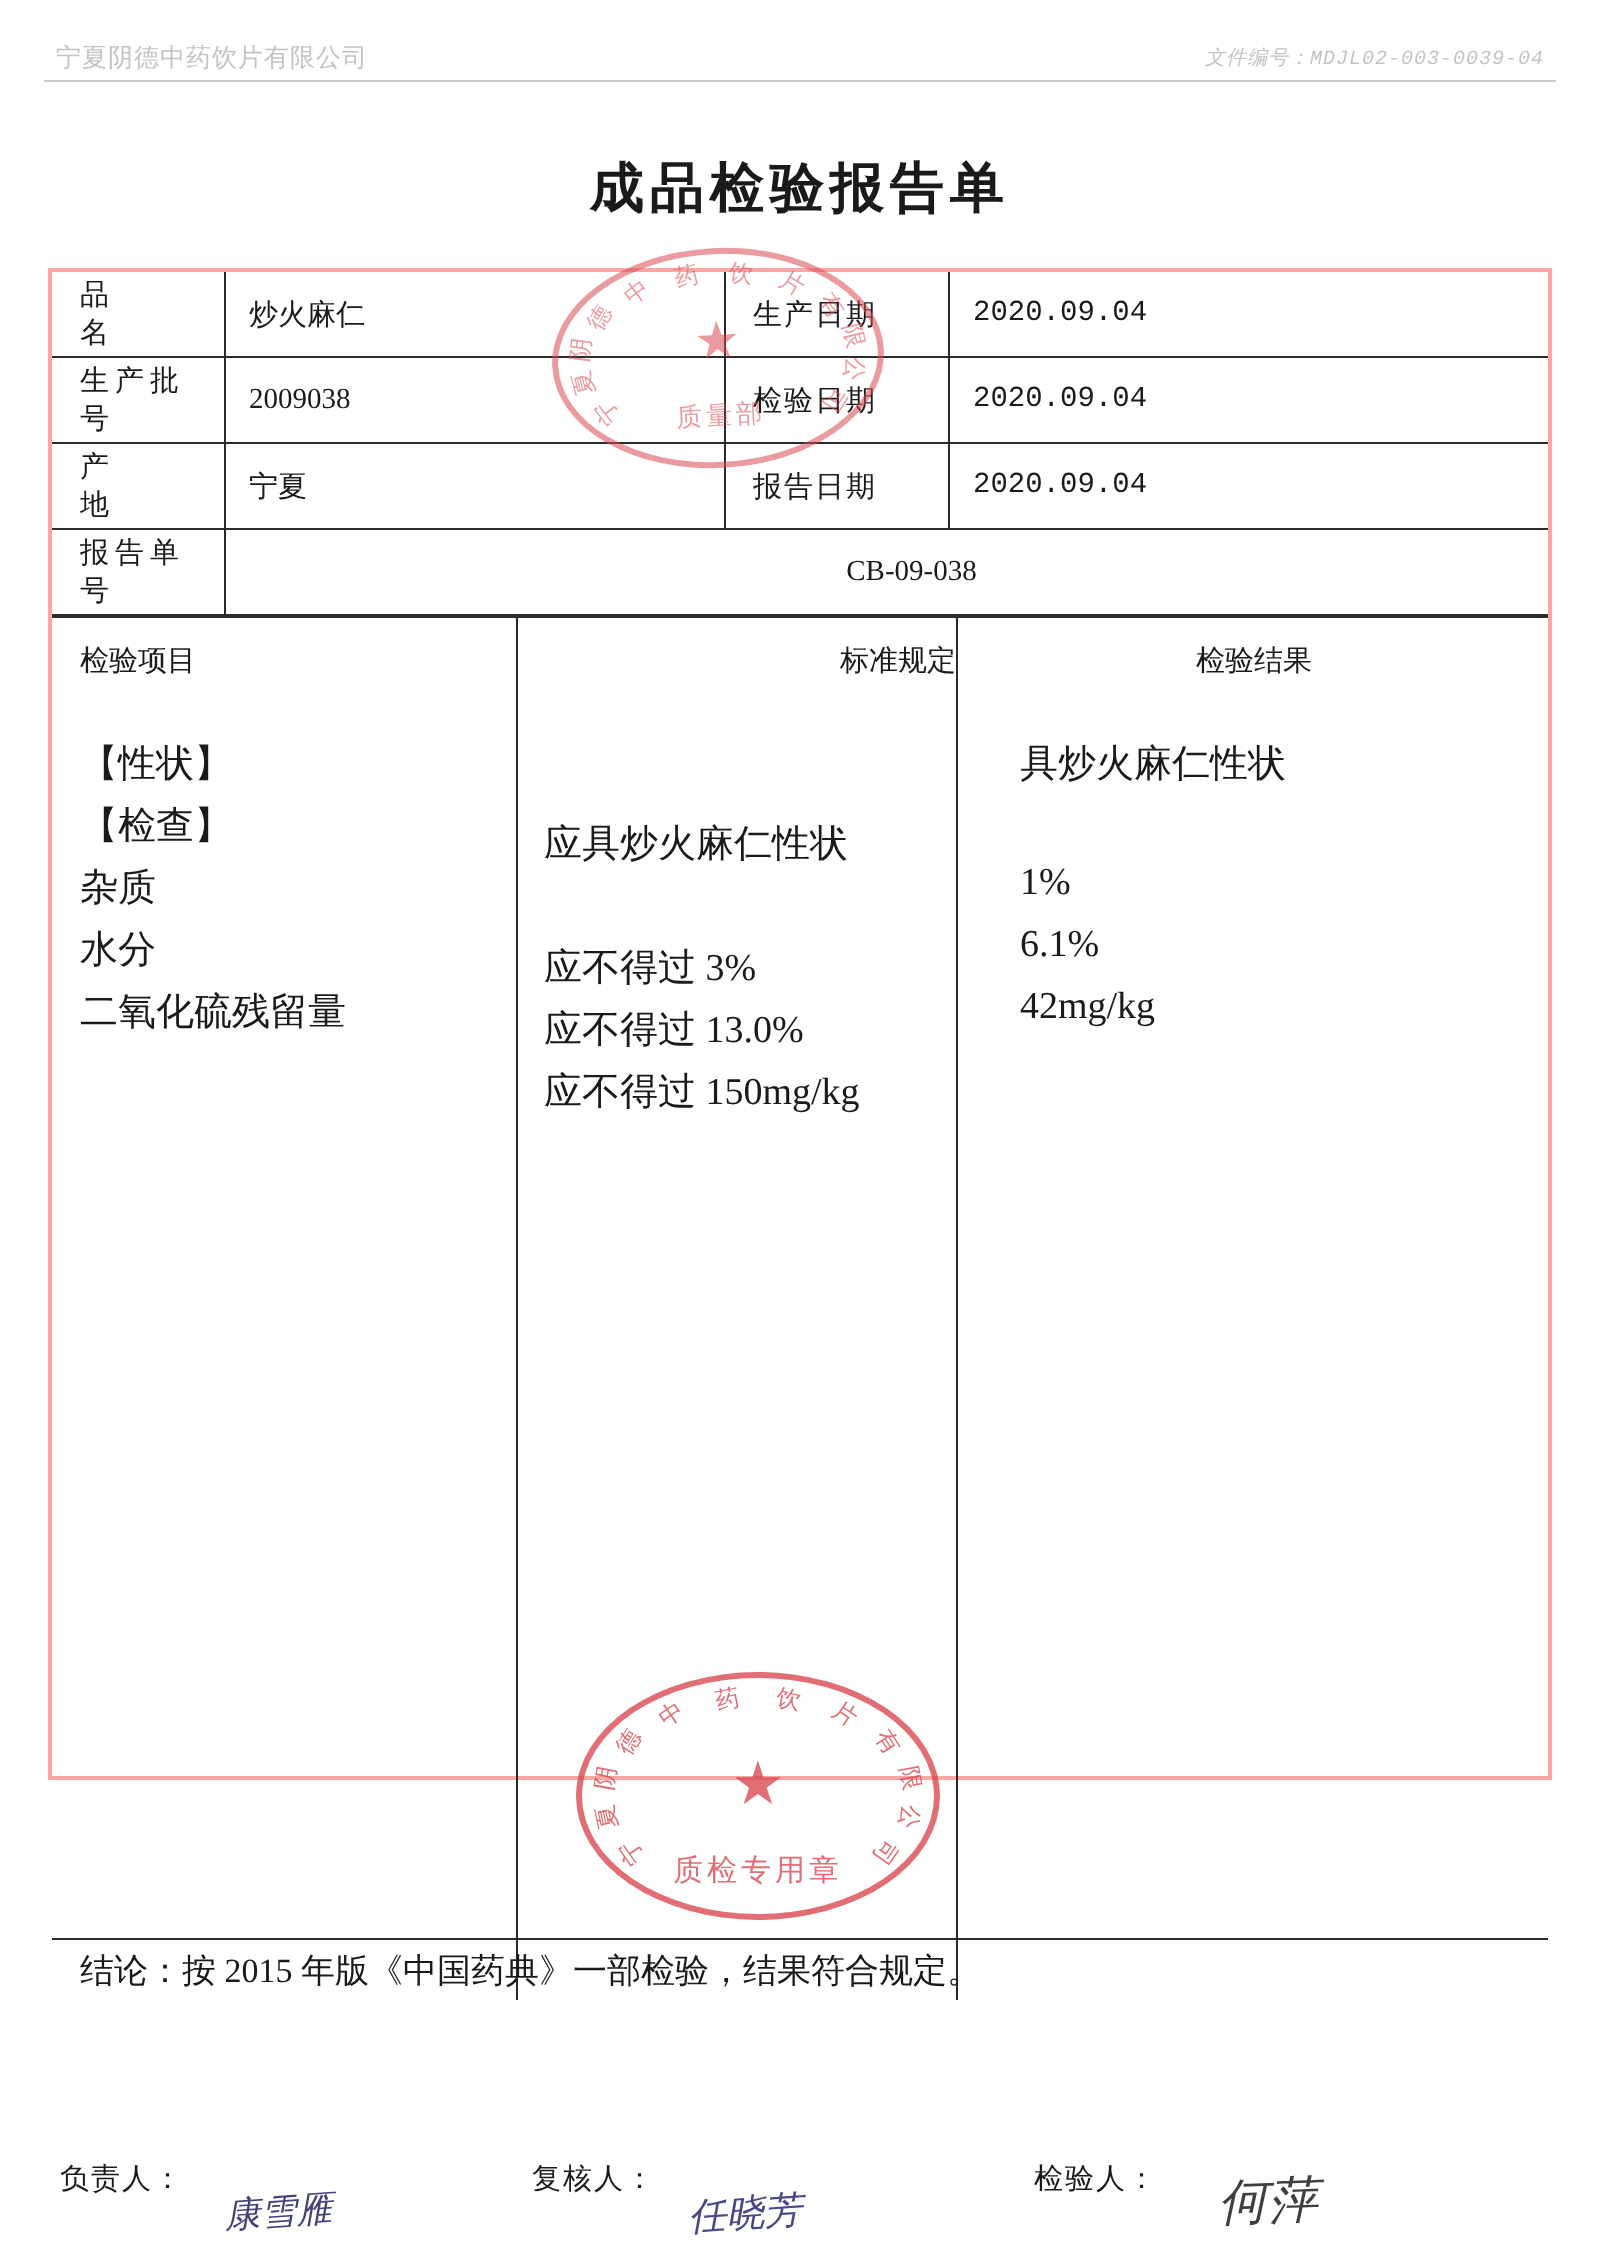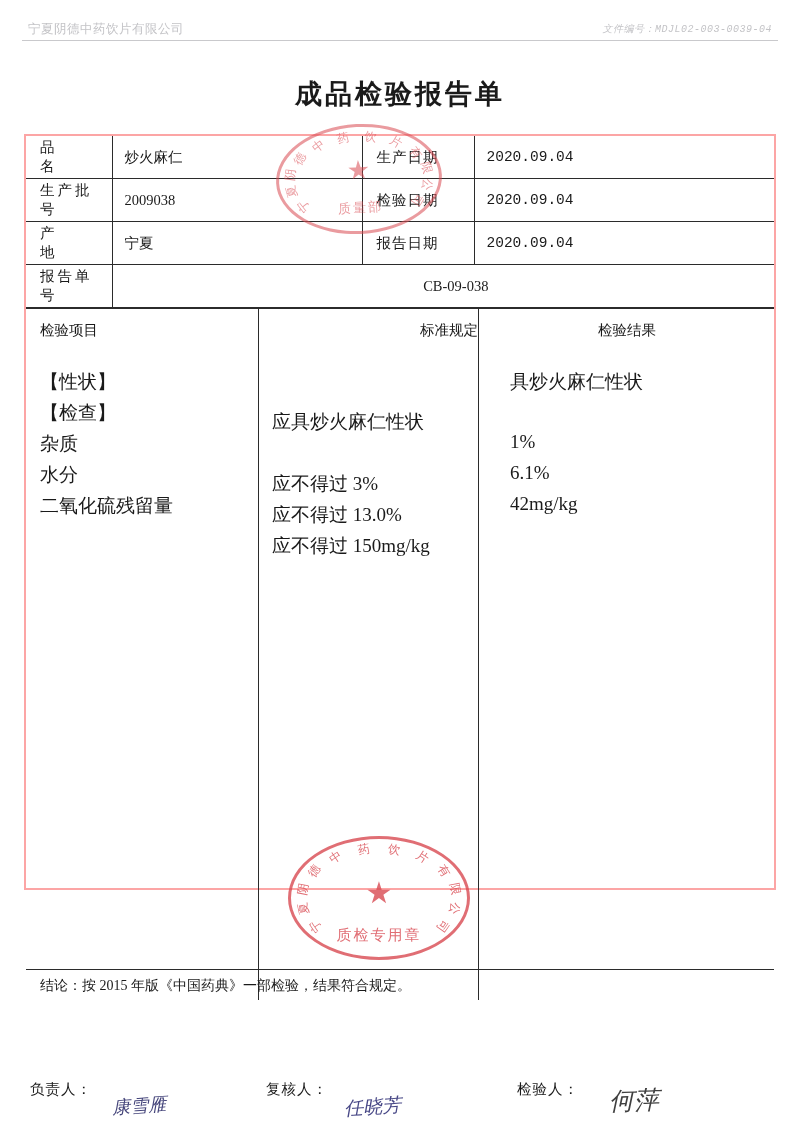--- a/index.html
+++ b/index.html
@@ -154,21 +154,21 @@
   .bracket { letter-spacing: 0px; }
 
   
   .conclusion {
     position: absolute;
     left: 0;
     right: 0;
     bottom: 0;
     height: 31px;
     border-top: 1px solid #2b2b2b;
-    font-size: 14px;
+    font-size: 17px;
     line-height: 31px;
     padding-left: 14px;
     box-sizing: border-box;
   }
 
   
   .sign-row {
     position: absolute;
     left: 24px;
     top: 1080px;

